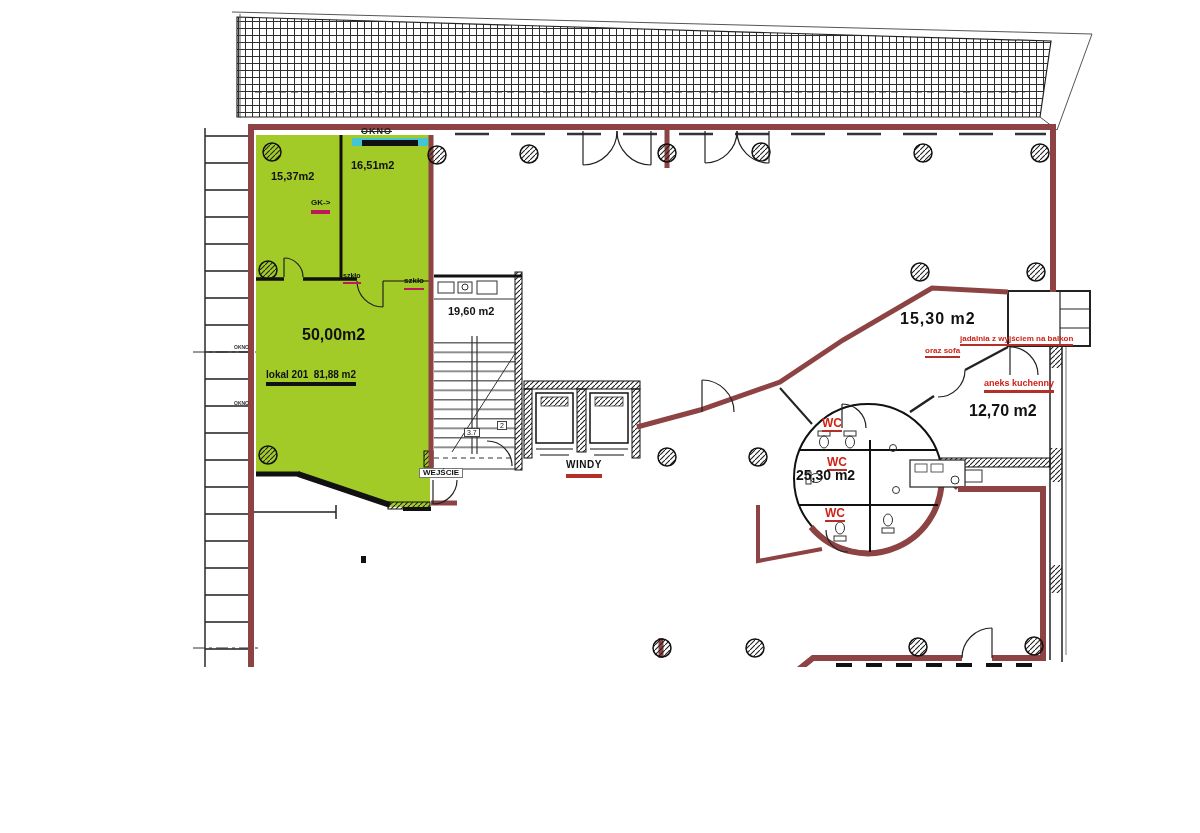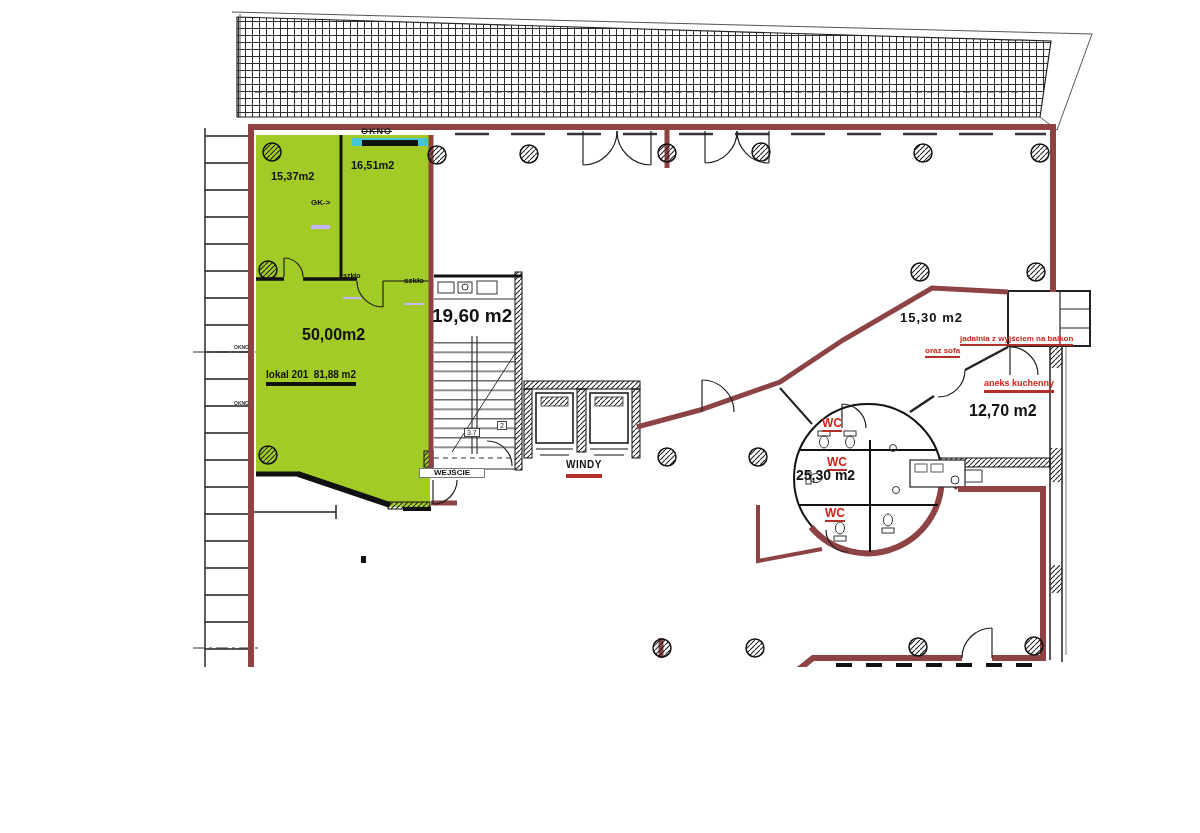--- a/index.html
+++ b/index.html
@@ -3,21 +3,21 @@
 <meta charset="utf-8">
 <style>
   html,body{margin:0;padding:0;background:#fff;}
   #plan{position:relative;width:1200px;height:667px;background:#fff;overflow:hidden;
         font-family:"Liberation Sans",sans-serif;}
   #plan svg{position:absolute;left:0;top:0;}
   .lbl{position:absolute;font-weight:bold;color:#111;white-space:nowrap;line-height:1;}
   .red{color:#cf2318;}
   .rub{border-bottom:3px solid #b23028;padding-bottom:2px;}
   .rub2{border-bottom:2px solid #b23028;padding-bottom:1px;}
-  .bb{border-bottom:3px solid #c4b5fd;padding-bottom:18px;}
+  .bb{border-bottom:3px solid #be185d;padding-bottom:3px;}
   .bb4{border-bottom:4px solid #111;padding-bottom:2px;}
   .box{border:1px solid #444;background:#fff;padding:0 2px;font-weight:normal;}
   .strike{text-decoration:line-through;}
 </style>
 </head>
 <body>
 
 <div id="plan">
 
 <svg width="1200" height="833" viewBox="0 0 1200 833">
@@ -236,26 +236,26 @@
 </svg>
 
 <div class="lbl strike" style="left:361px;top:127px;font-size:9px;letter-spacing:1px;color:#222;">OKNO</div>
 <div class="lbl" style="left:271px;top:171px;font-size:11px;">15,37m2</div>
 <div class="lbl" style="left:351px;top:160px;font-size:11px;">16,51m2</div>
 <div class="lbl bb" style="left:311px;top:199px;font-size:8px;border-bottom-width:4px;">GK-&gt;</div>
 <div class="lbl bb" style="left:343px;top:272px;font-size:7px;border-bottom-width:2px;">szkło</div>
 <div class="lbl bb" style="left:404px;top:277px;font-size:8px;border-bottom-width:2px;">szkło</div>
 <div class="lbl" style="left:302px;top:327px;font-size:16px;">50,00m2</div>
 <div class="lbl bb4" style="left:266px;top:370px;font-size:10px;white-space:pre;">lokal 201  81,88 m2</div>
-<div class="lbl" style="left:419px;top:468px;font-size:8px;background:#fff;border:1px solid #777;padding:0 14px;">WEJŚCIE</div>
-<div class="lbl" style="left:432px;top:306px;font-size:19px;">19,60 m2</div>
+<div class="lbl" style="left:419px;top:468px;font-size:8px;background:#fff;border:1px solid #777;padding:0 3px;">WEJŚCIE</div>
+<div class="lbl" style="left:448px;top:306px;font-size:11px;">19,60 m2</div>
 <div class="lbl box" style="left:464px;top:428px;font-size:7px;">3.7</div>
 <div class="lbl box" style="left:497px;top:421px;font-size:7px;">2</div>
 <div class="lbl" style="left:566px;top:460px;font-size:10px;letter-spacing:0.5px;border-bottom:4px solid #b23028;padding-bottom:4px;">WINDY</div>
-<div class="lbl" style="left:900px;top:311px;font-size:13px;letter-spacing:1px;text-align:right;">15,30 m2</div>
+<div class="lbl" style="left:900px;top:311px;font-size:16px;letter-spacing:1px;text-align:right;">15,30 m2</div>
 <div class="lbl red rub2" style="left:960px;top:335px;font-size:8px;">jadalnia z wyjściem na balkon</div>
 <div class="lbl red rub2" style="left:925px;top:347px;font-size:8px;">oraz sofa</div>
 <div class="lbl red rub" style="left:984px;top:379px;font-size:9px;">aneks kuchenny</div>
 <div class="lbl" style="left:969px;top:403px;font-size:16px;">12,70 m2</div>
 <div class="lbl red rub2" style="left:822px;top:417px;font-size:12px;">WC</div>
 <div class="lbl red rub2" style="left:827px;top:456px;font-size:12px;">WC</div>
 <div class="lbl red rub2" style="left:825px;top:507px;font-size:12px;">WC</div>
 <div class="lbl" style="left:796px;top:468px;font-size:14px;">25,30 m2</div>
 <div class="lbl" style="left:234px;top:345px;font-size:5px;color:#333;">OKNO</div>
 <div class="lbl" style="left:234px;top:401px;font-size:5px;color:#333;">OKNO</div>

